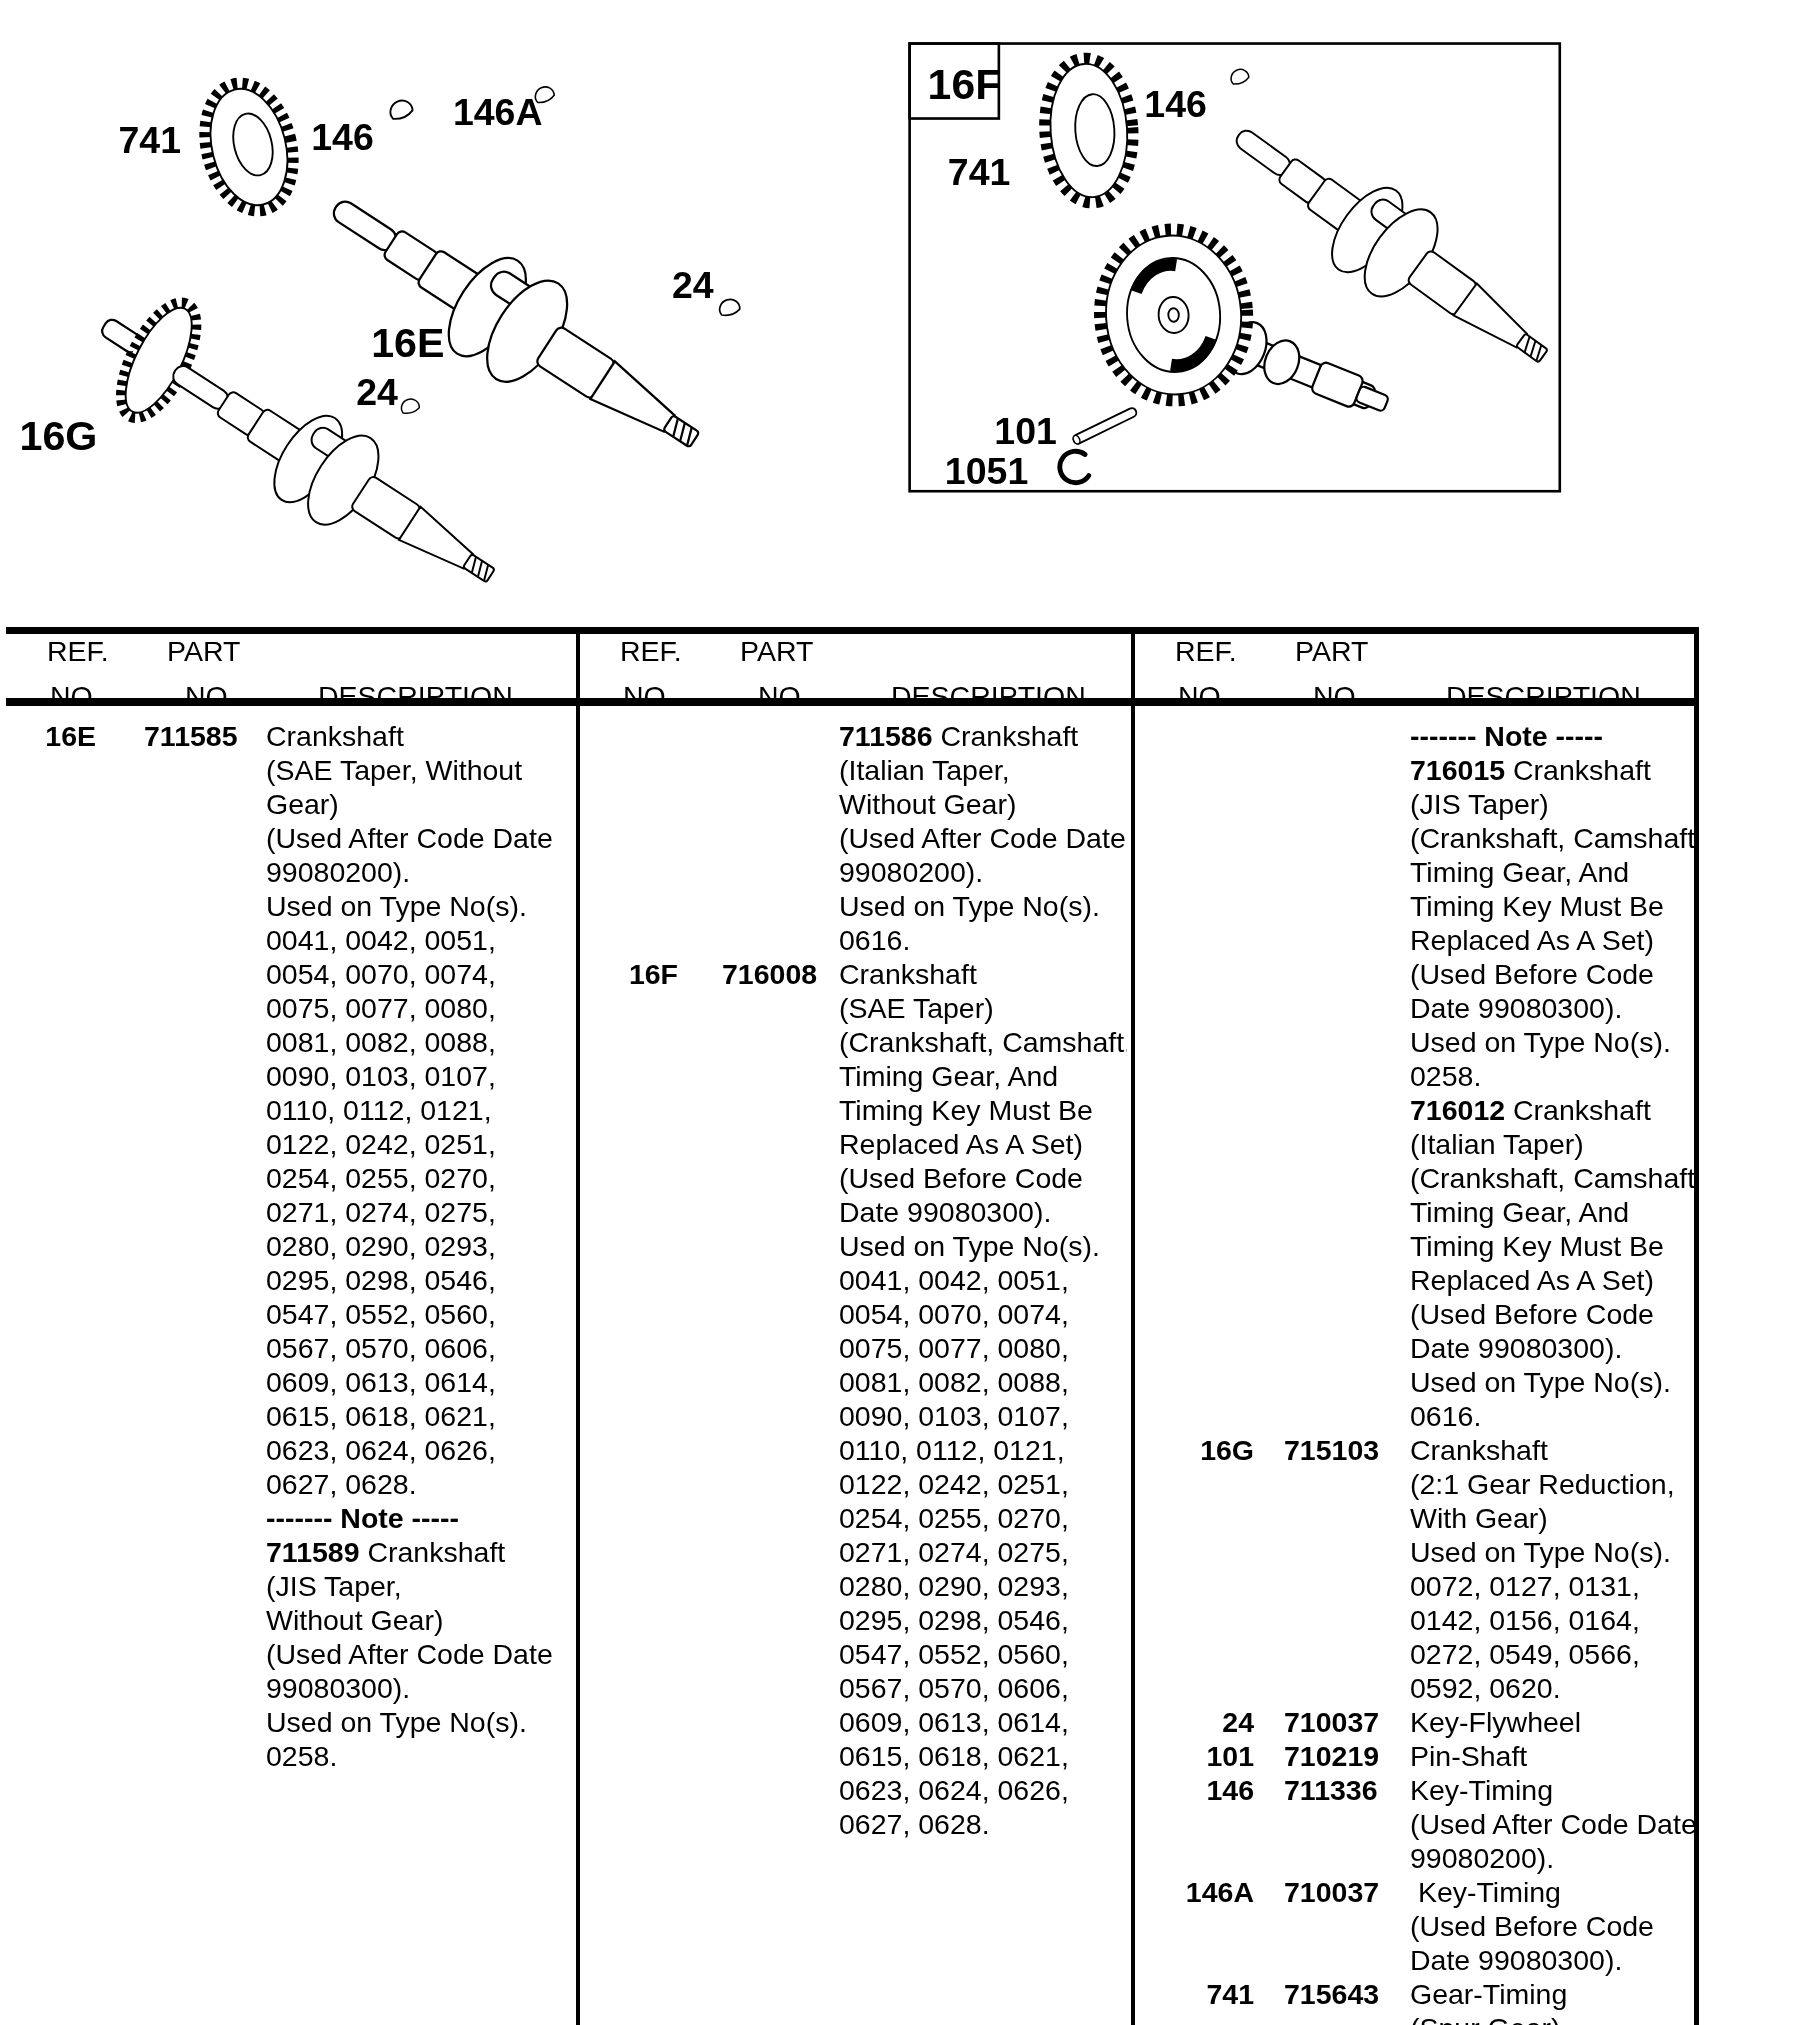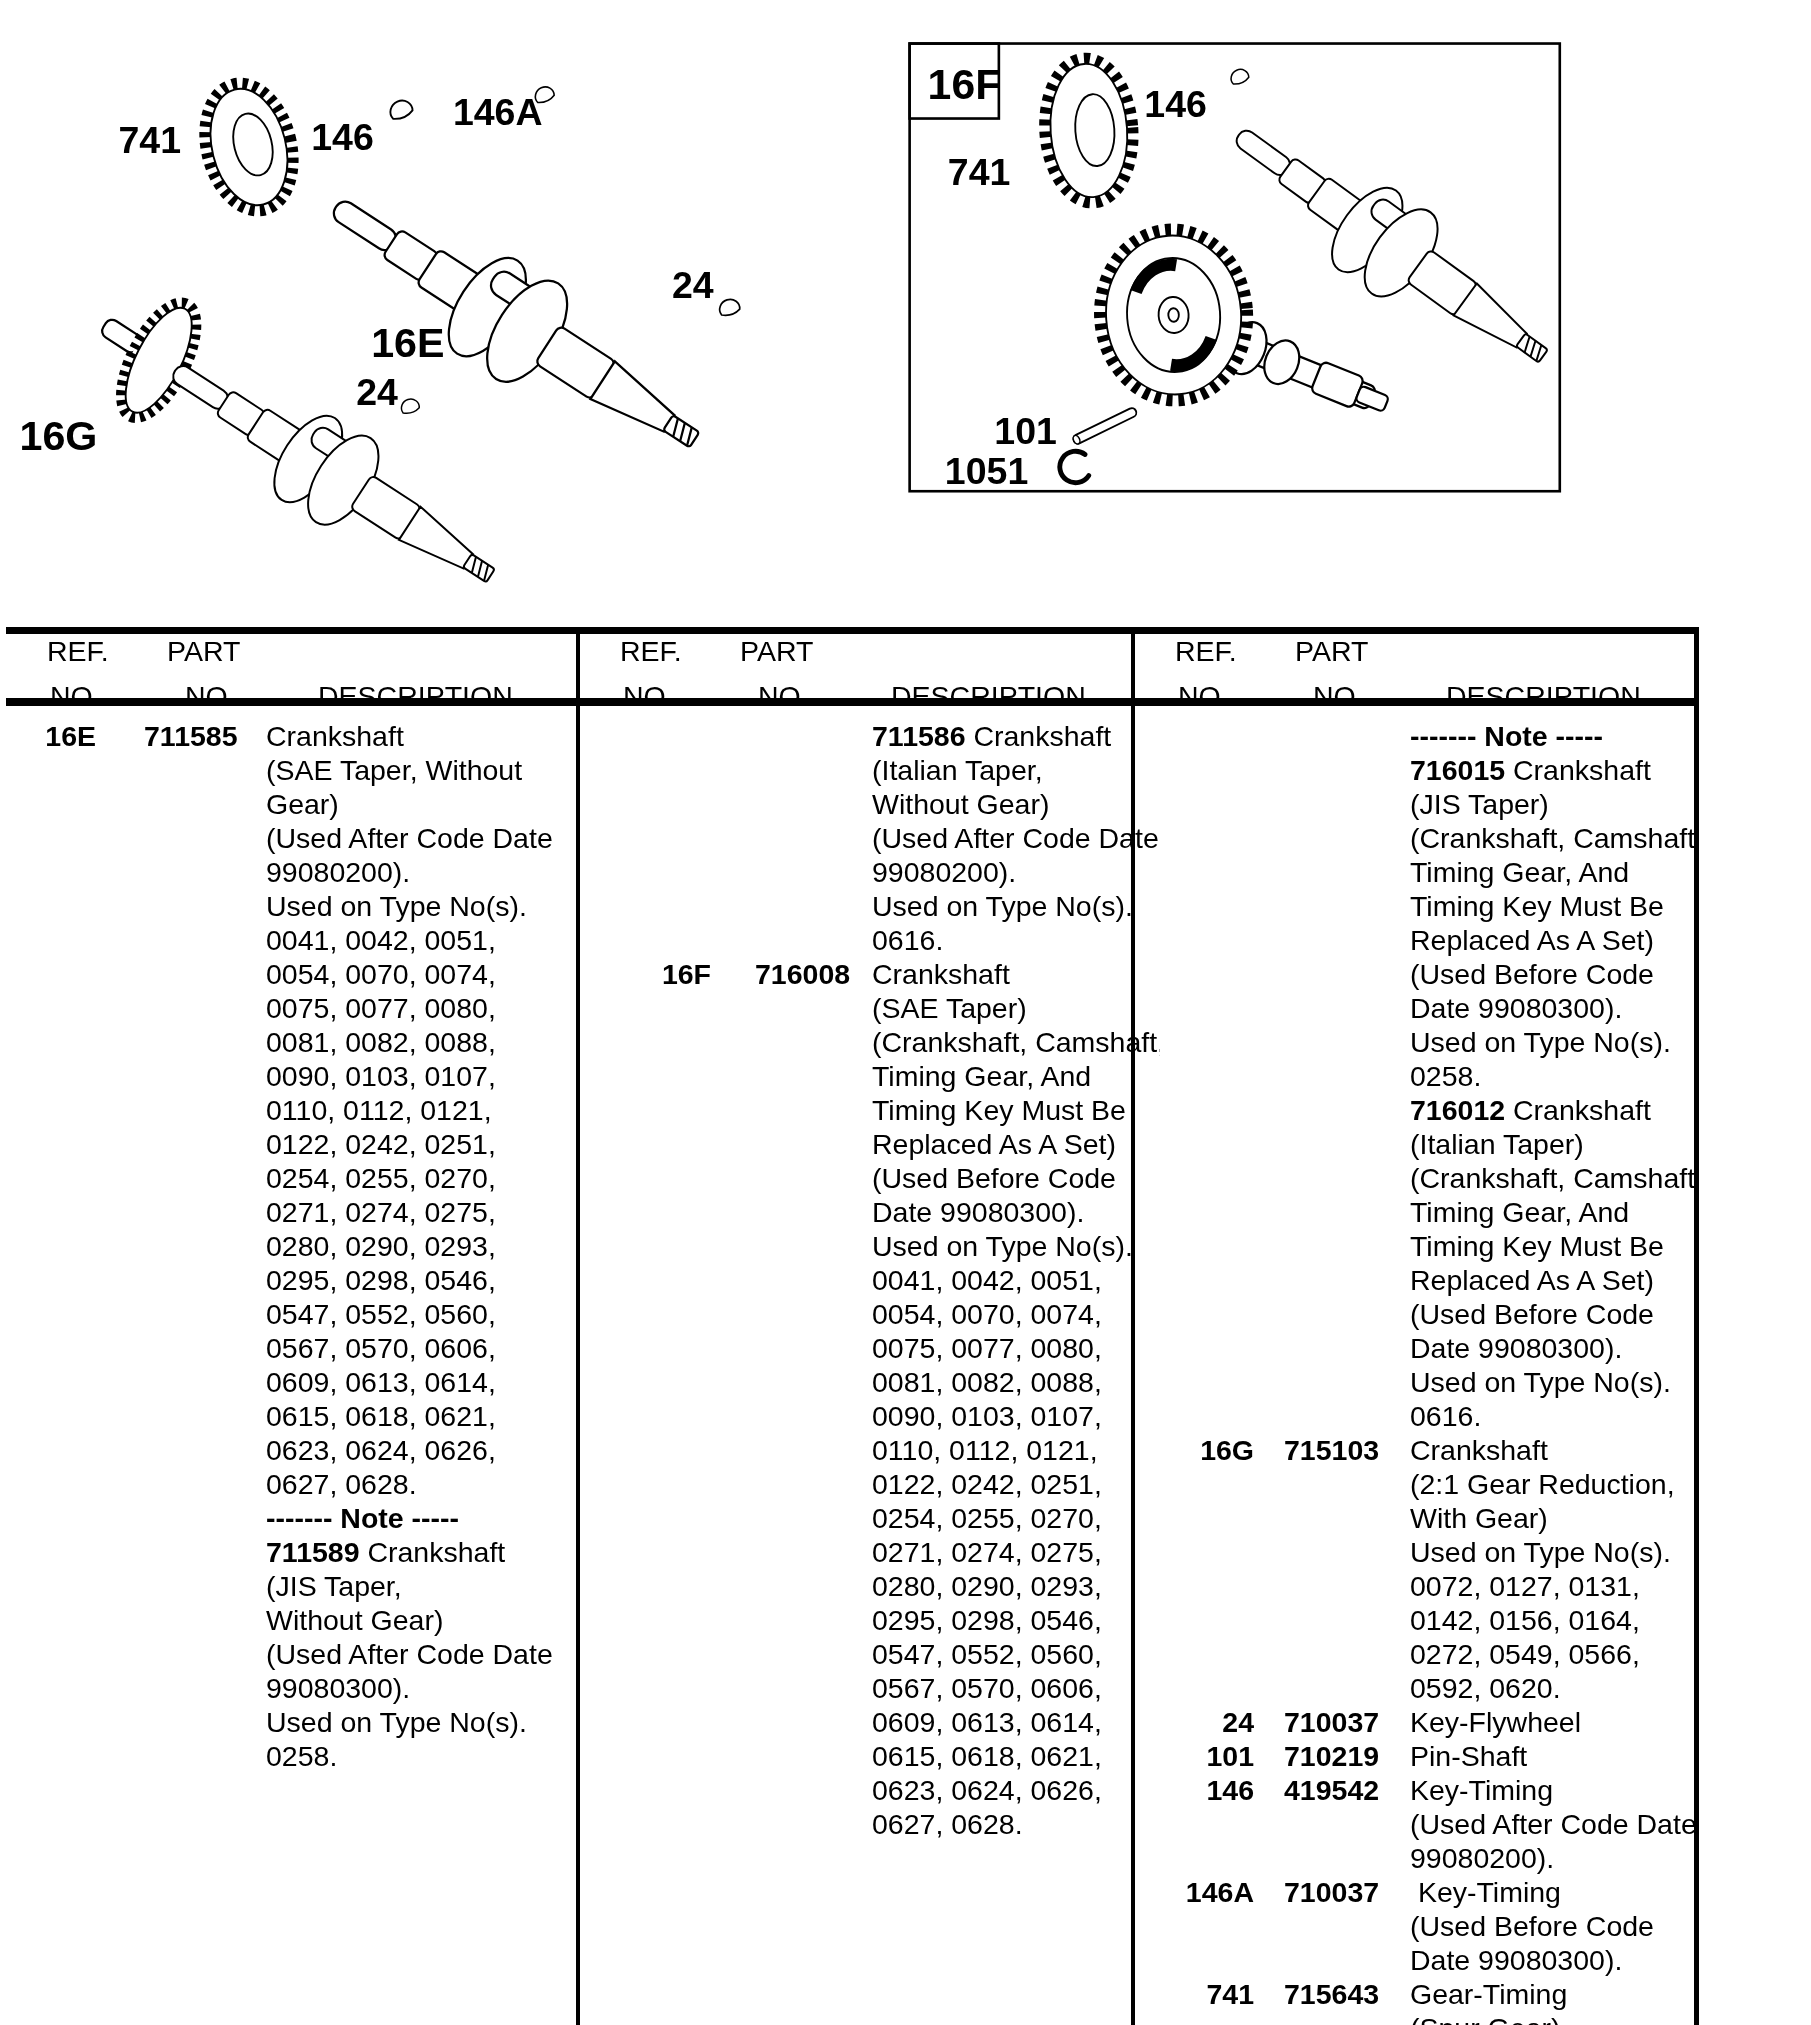--- a/index.html
+++ b/index.html
@@ -42,21 +42,21 @@
   .row .ref{text-align:right;}
   .desc .ln{height:34px;line-height:34px;white-space:pre;overflow:hidden;}
   .row{line-height:34px;}
   .bold{font-weight:bold;}
 
   .tcol[data-g="0"]{left:6px;width:572px;}
   .tcol[data-g="0"] .ref{left:21px;width:69px;}
   .tcol[data-g="0"] .part{left:138px;text-align:center;}
   .tcol[data-g="0"] .desc{margin-left:260px;width:305px;}
 
-  .tcol[data-g="1"]{left:612px;width:552px;}
+  .tcol[data-g="1"]{left:579px;width:552px;}
   .tcol[data-g="1"] .ref{left:27px;width:72px;}
   .tcol[data-g="1"] .part{left:143px;}
   .tcol[data-g="1"] .desc{margin-left:260px;width:288px;}
 
   .tcol[data-g="2"]{left:1134px;width:560px;}
   .tcol[data-g="2"] .ref{left:3px;width:117px;}
   .tcol[data-g="2"] .part{left:150px;}
   .tcol[data-g="2"] .desc{margin-left:276px;width:285px;}
 </style>
 </head>
@@ -331,21 +331,21 @@
       </div>
       <div class="row">
         <span class="ref">101</span>
         <span class="part">710219</span>
         <div class="desc">
           <div class="ln"><span>Pin-Shaft</span></div>
         </div>
       </div>
       <div class="row">
         <span class="ref">146</span>
-        <span class="part">419542</span>
+        <span class="part">711336</span>
         <div class="desc">
           <div class="ln"><span>Key-Timing</span></div>
           <div class="ln"><span>(Used After Code Date</span></div>
           <div class="ln"><span>99080200).</span></div>
         </div>
       </div>
       <div class="row">
         <span class="ref">146A</span>
         <span class="part">710037</span>
         <div class="desc">

